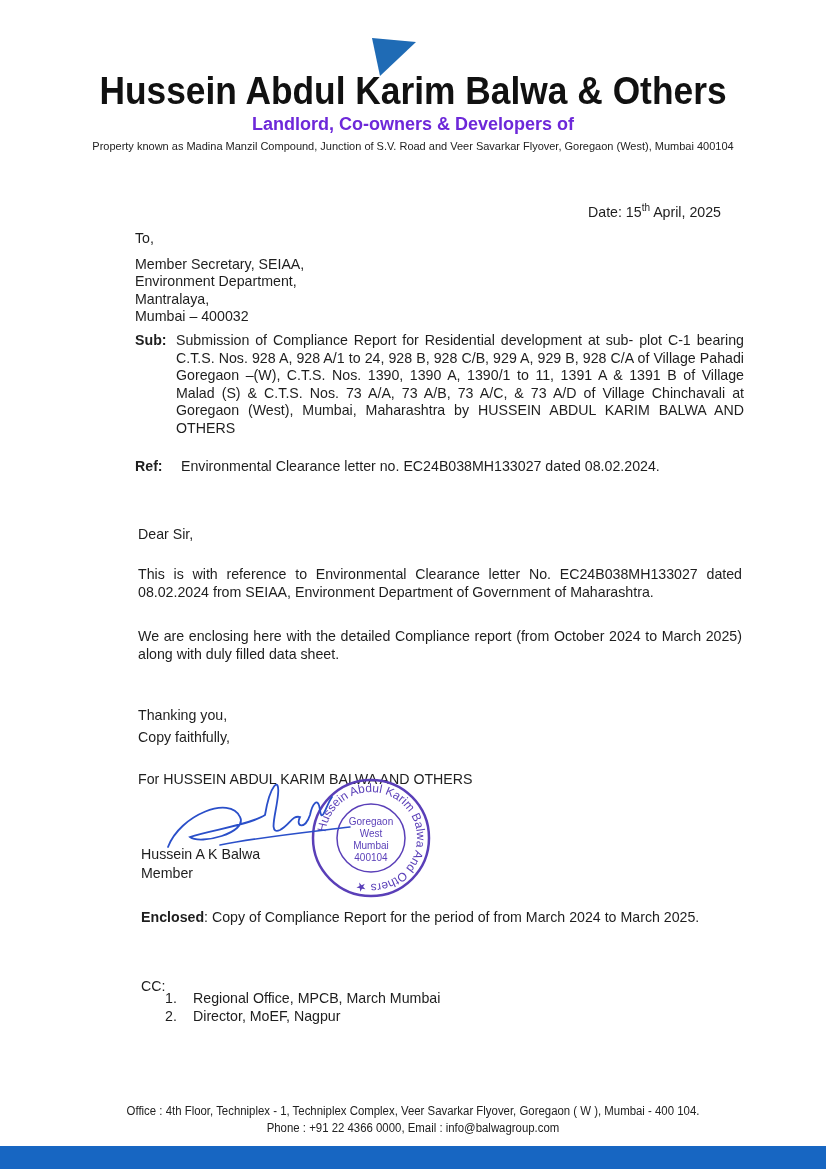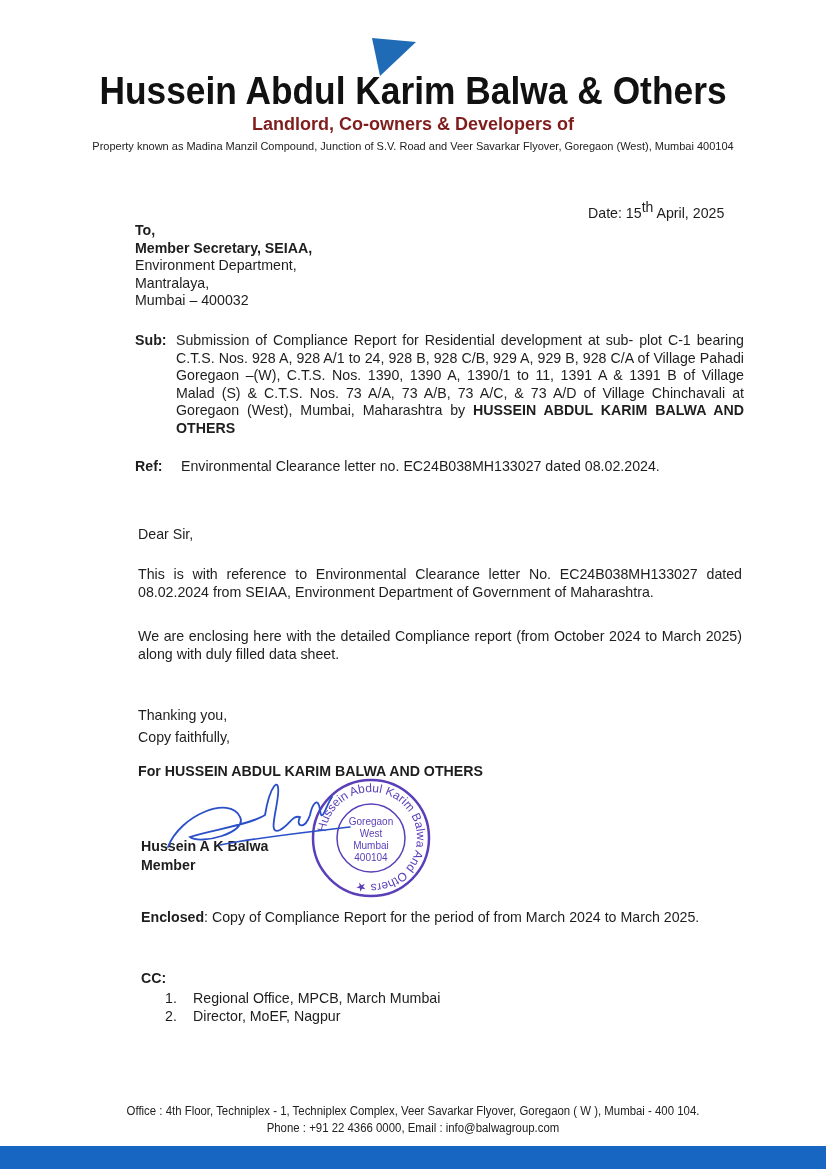--- a/index.html
+++ b/index.html
@@ -2,26 +2,26 @@
 <html><head>
 <meta charset="utf-8">
 <style>
   html, body { margin:0; padding:0; }
   body { width:826px; height:1169px; background:#ffffff; position:relative; overflow:hidden;
          font-family:"Liberation Sans", sans-serif; color:#1a1a1a; }
   .abs { position:absolute; }
   .logo-mark { left:366px; top:38px; width:50px; height:40px; }
   .title { left:0; top:70px; width:826px; text-align:center; font-size:38px; font-weight:bold;
            letter-spacing:0px; color:#111; transform:scaleX(0.93); }
-  .subtitle { left:0; top:114px; width:826px; text-align:center; font-size:18px; font-weight:bold; color:#7f1d1d; }
+  .subtitle { left:0; top:114px; width:826px; text-align:center; font-size:18px; font-weight:bold; color:#6d28d9; }
   .property { left:0; top:140px; width:826px; text-align:center; font-size:11px; color:#222; }
   .body-text { font-size:14.2px; line-height:17.6px; color:#1e1e1e; }
   .date { left:588px; top:199px; }
   .addr { left:135px; top:222px; }
-  .bold { font-weight:bold; }
+  .bold { font-weight:normal;margin-top:8px; }
   .sub { left:135px; top:332px; width:610px; display:flex; }
   .sub .lbl { font-weight:bold; width:41px; flex:none; }
   .sub .txt { text-align:justify; text-align-last:left; width:568px; }
   .ref { left:135px; top:458px; display:flex; }
   .ref .lbl { font-weight:bold; width:46px; }
   .para { left:138px; width:604px; text-align:justify; }
   .stamp { left:310px; top:777px; width:122px; height:122px; }
   .signature { left:160px; top:775px; width:200px; height:90px; }
   .encl { left:141px; top:909px; width:606px; display:flex; }
   .encl .lbl { font-weight:bold; flex:none; }
@@ -35,21 +35,21 @@
 <body>
 
 <svg class="abs logo-mark" viewBox="0 0 50 40">
   <polygon points="6,0 50,4 14,38" fill="#1f6bb5"></polygon>
 </svg>
 <div class="abs title">Hussein Abdul Karim Balwa &amp; Others</div>
 <div class="abs subtitle">Landlord, Co-owners &amp; Developers of</div>
 <div class="abs property">Property known as Madina Manzil Compound, Junction of S.V. Road and Veer Savarkar Flyover, Goregaon (West), Mumbai 400104</div>
 
 <div class="abs body-text date">
-  <span>Date: 15</span><sup style="font-size:14px">th</sup><span> April, 2025</span>
+  <span>Date: 15</span><sup style="font-size:10px">th</sup><span> April, 2025</span>
 </div>
 
 <div class="abs body-text addr">
   <div class="bold">To,</div>
   <div class="bold">Member Secretary, SEIAA,</div>
   <div>Environment Department,</div>
   <div>Mantralaya,</div>
   <div>Mumbai – 400032</div>
 </div>
 

